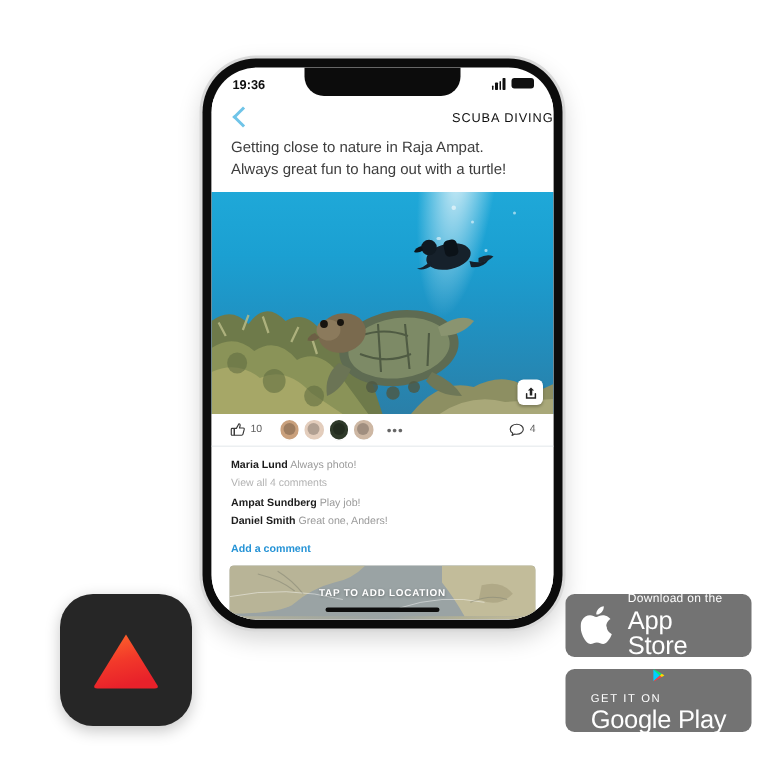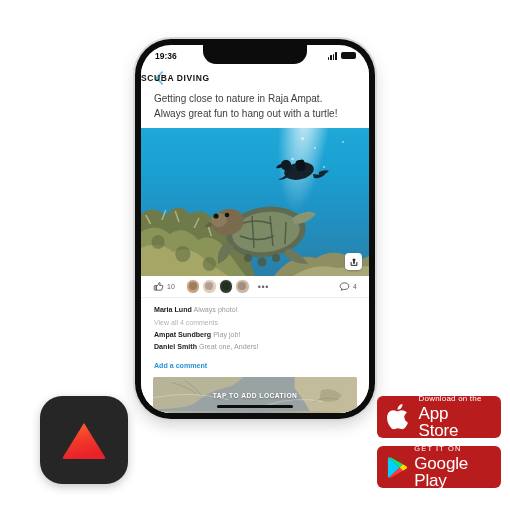--- a/index.html
+++ b/index.html
@@ -49,22 +49,22 @@
   }
   .backchev{
     width:14px;height:14px;position:relative;cursor:pointer;
   }
   .backchev::before{
     content:"";position:absolute;left:4px;top:2px;width:8px;height:8px;
     border-left:2px solid #6fc4e8;border-bottom:2px solid #6fc4e8;
     transform:rotate(45deg);
   }
   .nav-title{
-    position:absolute;left:0;right:0;text-align:left;
-    font-size:8.5px;font-weight:bold;letter-spacing:.6px;color:#111;
+    position:absolute;left:0;right:0;text-align:right;
+    font-size:8.5px;font-weight:normal;letter-spacing:.6px;color:#111;
   }
 
   
   .caption{
     padding:3px 13px 7px 13px;font-size:10px;line-height:1.45;
     color:#3d3d3d;background:#fff;
   }
 
   
   .photo{
@@ -144,25 +144,25 @@
   
   .appicon{
     position:absolute;left:40px;top:396px;width:88px;height:88px;border-radius:22px;
     background:#262626;display:flex;align-items:center;justify-content:center;
     box-shadow:0 3px 10px rgba(0,0,0,.22);
   }
 
   
   .badge{
     position:absolute;right:9px;width:124px;height:42px;border-radius:6px;
-    background:#b91c1c;display:flex;align-items:center;gap:7px;padding:0 10px;
+    background:#737373;display:flex;align-items:center;gap:7px;padding:0 10px;
     box-sizing:border-box;cursor:pointer;
   }
   .badge-appstore{top:396px;}
-  .badge-googleplay{top:446px;}
+  .badge-googleplay{top:446px;flex-direction:column;}
   .bdg-txt{display:flex;flex-direction:column;line-height:1;}
   .bdg-small{font-size:8px;color:#fff;letter-spacing:.2px;margin-bottom:2px;}
   .bdg-big{font-size:17px;color:#fff;font-weight:500;letter-spacing:-.2px;}
   .bdg-small-up{font-size:7.5px;color:#fff;letter-spacing:1.1px;margin-bottom:2px;}
 </style>
 </head>
 <body>
 
 <div class="stage">
 

